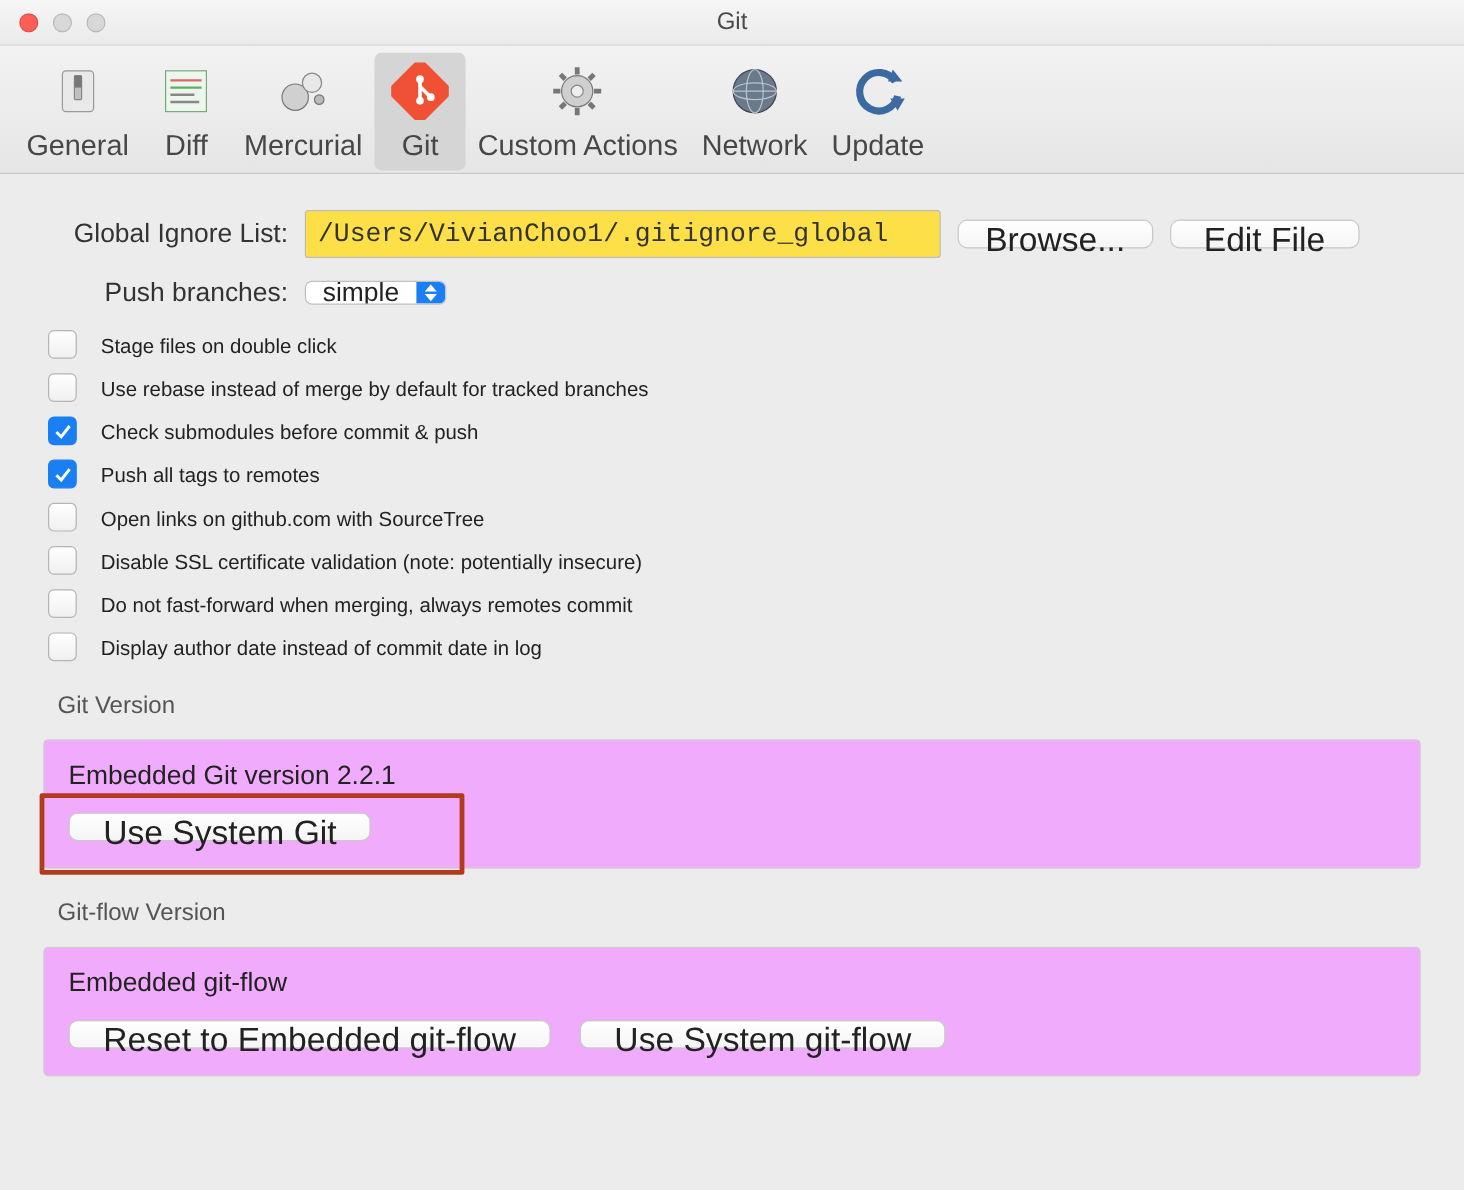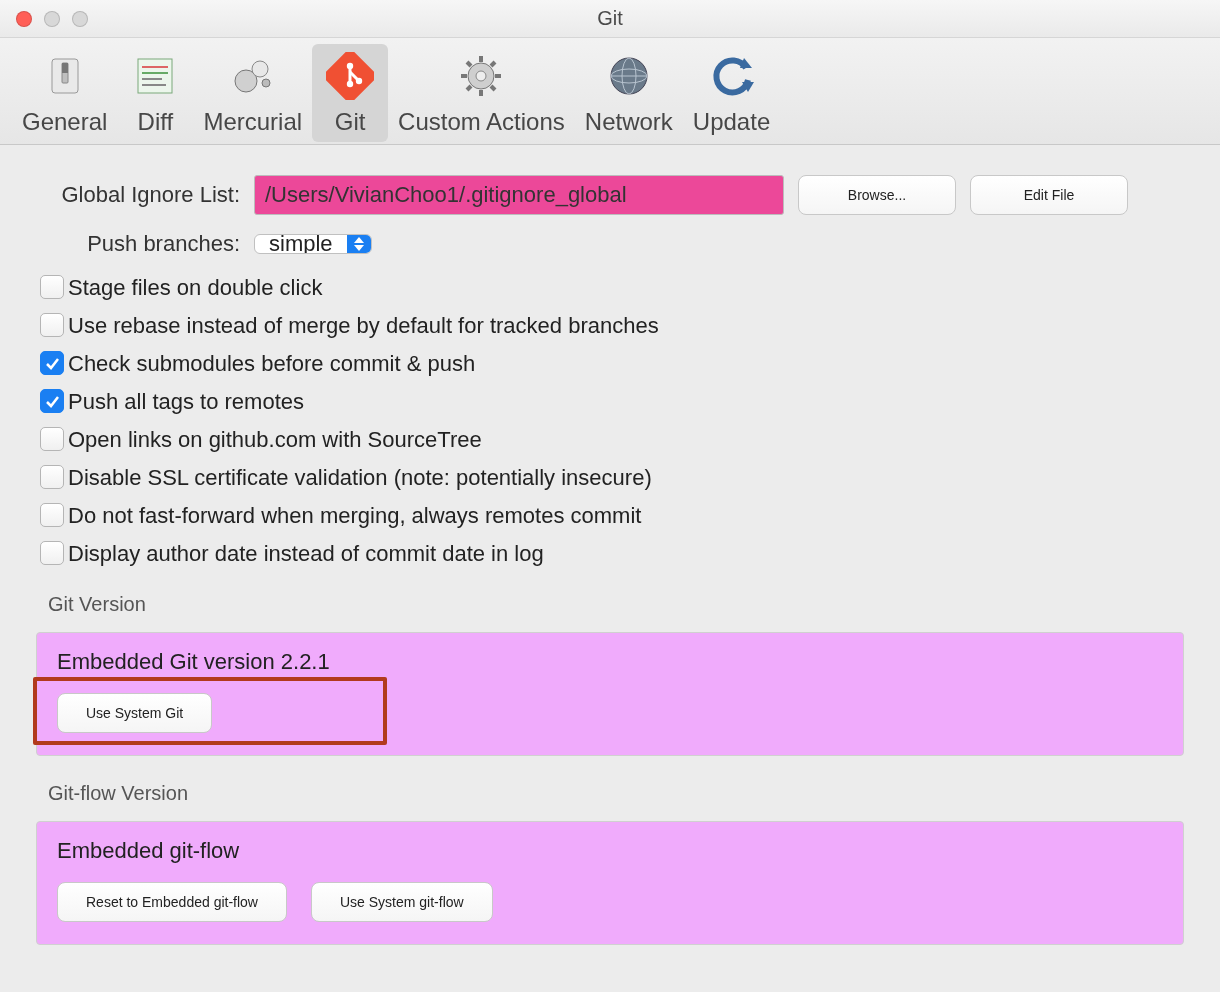--- a/index.html
+++ b/index.html
@@ -55,27 +55,28 @@
   .lbl-ignore { width: 204px; }
   .lbl-push   { width: 204px; }
 
   input[type="text"].text-input {
     flex: 1;
     height: 40px;
     font-size: 22px;
     padding: 4px 10px;
     border: 1px solid #bcbcbc;
     border-radius: 3px;
-    background: #ec4899;
+    background: #fde047;
     color:#333;
+    font-family:Liberation Mono, monospace;
   }
   .btn {
-    height: 40px;
+    height: 24px;
     padding: 0 22px;
-    font-size: 14px;
+    font-size: 28px;
     border-radius: 8px;
     border: 1px solid #c8c8c8;
     background: linear-gradient(#ffffff, #f5f5f5);
     color:#222;
     cursor: default;
     white-space: nowrap;
   }
   .btn-wide { min-width: 158px; }
 
   .mac-select {
@@ -93,21 +94,21 @@
     display:flex; flex-direction:column; align-items:center; justify-content:center;
     gap: 2px;
   }
   .sel-arrows .tri-up, .sel-arrows .tri-down {
     width: 0; height: 0; border-left: 5px solid transparent; border-right: 5px solid transparent;
   }
   .sel-arrows .tri-up { border-bottom: 6px solid #fff; }
   .sel-arrows .tri-down { border-top: 6px solid #fff; }
 
   .checks { display:flex; flex-direction:column; gap: 12px; margin-top: 10px; margin-left: 4px; }
-  .check-row { display:flex; align-items:flex-start; gap: 4px; font-size:22px; color:#222; }
+  .check-row { display:flex; align-items:flex-end; gap: 20px; font-size:17px; color:#222; }
   .cb {
     width: 24px; height: 24px;
     border: 1px solid #b5b5b5;
     border-radius: 5px;
     background: linear-gradient(#ffffff, #f0f0f0);
     display:flex; align-items:center; justify-content:center;
   }
   .cb.checked {
     background: #1a7ff2;
     border-color: #1a7ff2;

